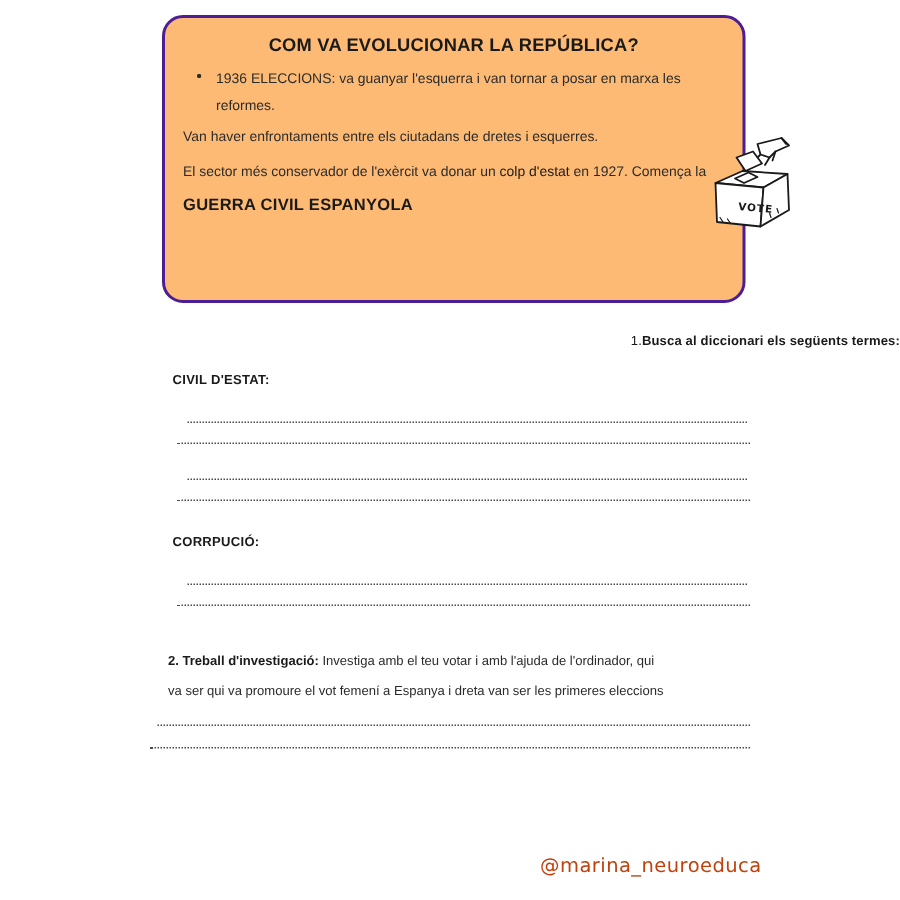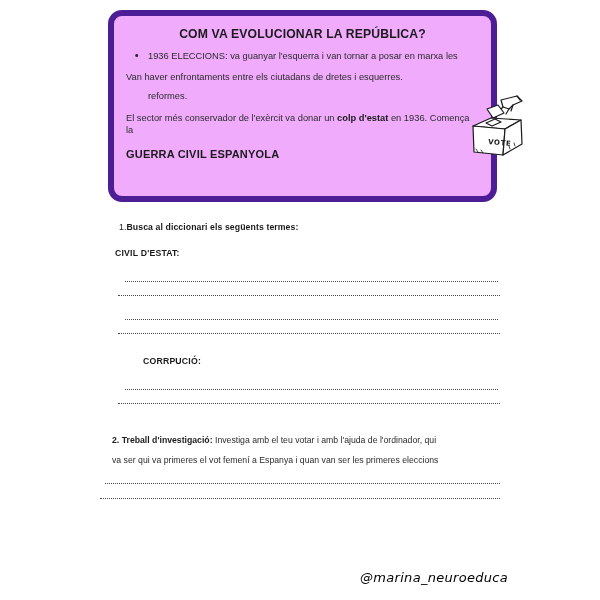--- a/index.html
+++ b/index.html
@@ -17,24 +17,24 @@
   }
 
   
   .info-box {
     position: absolute;
     left: 108px;
     top: 10px;
     width: 389px;
     height: 192px;
     box-sizing: border-box;
-    border: 6px solid #4c1d95;
+    border: 2px solid #4c1d95;
     border-radius: 14px;
     padding: 9px 12px 6px 12px;
-    background: #f0abfc;
+    background: #fdba74;
   }
   .box-title {
     text-align: center;
     font-size: 12.2px;
     font-weight: bold;
     letter-spacing: 0.15px;
     margin: 2px 0 9px 0;
     color: #1a1a1a;
   }
   .box-line {
@@ -53,21 +53,21 @@
     left: 9px;
     top: -1px;
     font-size: 10px;
     line-height: 1.35;
   }
   .box-line.cont {
     padding-left: 22px;
     margin-top: -3px;
     margin-bottom: 9px;
   }
-  .box-line b { font-weight: bold; color: #1a1a1a; }
+  .box-line b { font-weight: normal; color: #1a1a1a; }
   .box-line.strong {
     font-weight: bold;
     font-size: 11px;
     letter-spacing: 0.2px;
     color: #1a1a1a;
     margin-bottom: 0;
   }
 
   
   .ballot {
@@ -84,34 +84,35 @@
     position: absolute;
     left: 0;
     top: 212px;
     width: 600px;
   }
   .q-row {
     font-size: 8.7px;
     font-weight: bold;
     color: #1a1a1a;
     margin: 0 0 0 0;
-    padding: 10px 0 0 119px;
+    padding: 10px 0 0 80px;
     letter-spacing: 0.1px;
+    text-align: right;
   }
   .q-row .qnum { font-weight: normal; }
   .term {
     font-size: 8.7px;
     font-weight: bold;
     color: #1a1a1a;
     letter-spacing: 0.2px;
     padding: 0 0 0 115px;
   }
   .term.t1 { padding-top: 16px; }
   .term.t2 { padding-top: 22px; }
-  .term.t3 { padding-top: 22px; margin-left: 28px; }
+  .term.t3 { padding-top: 22px; }
 
   .dline {
     height: 0;
     border-top: 1.4px dotted #4a4a4a;
     margin: 0;
   }
   .dline.a {
     margin: 23px 0 0 125px;
     width: 373px;
   }
@@ -138,50 +139,49 @@
     margin: 14px 0 0 100px;
     width: 400px;
   }
 
   
   .watermark {
     position: absolute;
     left: 360px;
     top: 570px;
     font-family: "DejaVu Sans", sans-serif;
-    font-style: italic;
     font-size: 13px;
     letter-spacing: 0.3px;
-    color: #000000;
+    color: #c2410c;
     white-space: nowrap;
   }
 </style>
 </head>
 <body>
 
 <div class="info-box">
 
   <div class="box-title">COM VA EVOLUCIONAR LA REPÚBLICA?</div>
 
   <div class="box-line bullet">
     <span class="dot">•</span>
   </div>
 
 
   <div class="box-line bullet">
     <span class="dot">•</span>
     <span>1936 ELECCIONS: va guanyar l'esquerra i van tornar a posar en marxa les</span>
   </div>
 
+  <div class="box-line cont">reformes.</div>
+
   <div class="box-line">Van haver enfrontaments entre els ciutadans de dretes i esquerres.</div>
 
-  <div class="box-line cont">reformes.</div>
-
   <div class="box-line">
-    <span>El sector més conservador de l'exèrcit va donar un </span><b>colp d'estat</b><span> en 1936. Comença la</span>
+    <span>El sector més conservador de l'exèrcit va donar un </span><b>colp d'estat</b><span> en 1927. Comença la</span>
   </div>
 
   <div class="box-line strong">GUERRA CIVIL ESPANYOLA</div>
 
   <svg class="ballot" viewBox="0 0 70 66">
     <g fill="none" stroke="#1a1a1a" stroke-width="1.2" stroke-linejoin="round" stroke-linecap="round">
 
       <path d="M36 6 L52 2 L57 7 L48 11 L44 15 L38 13 Z" fill="#ffffff"></path>
       <path d="M38 13 L33 18 L30 22"></path>
       <path d="M44 15 L41 20"></path>
@@ -216,20 +216,20 @@
 
   <div class="dline a"></div>
   <div class="dline b"></div>
 
   <div class="term t3">CORRPUCIÓ:</div>
   <div class="dline a"></div>
   <div class="dline b"></div>
 
   <div class="task2">
     <b>2. </b><b>Treball d'investigació:</b><span> Investiga amb el teu votar i amb l'ajuda de l'ordinador, qui</span><br>
-    <span>va ser qui va primeres el vot femení a Espanya i quan van ser les primeres eleccions</span><br>
+    <span>va ser qui va promoure el vot femení a Espanya i dreta van ser les primeres eleccions</span><br>
   </div>
 
   <div class="dline c"></div>
   <div class="dline d"></div>
 </div>
 
 <div class="watermark">@marina_neuroeduca</div>
 
 </body></html>

